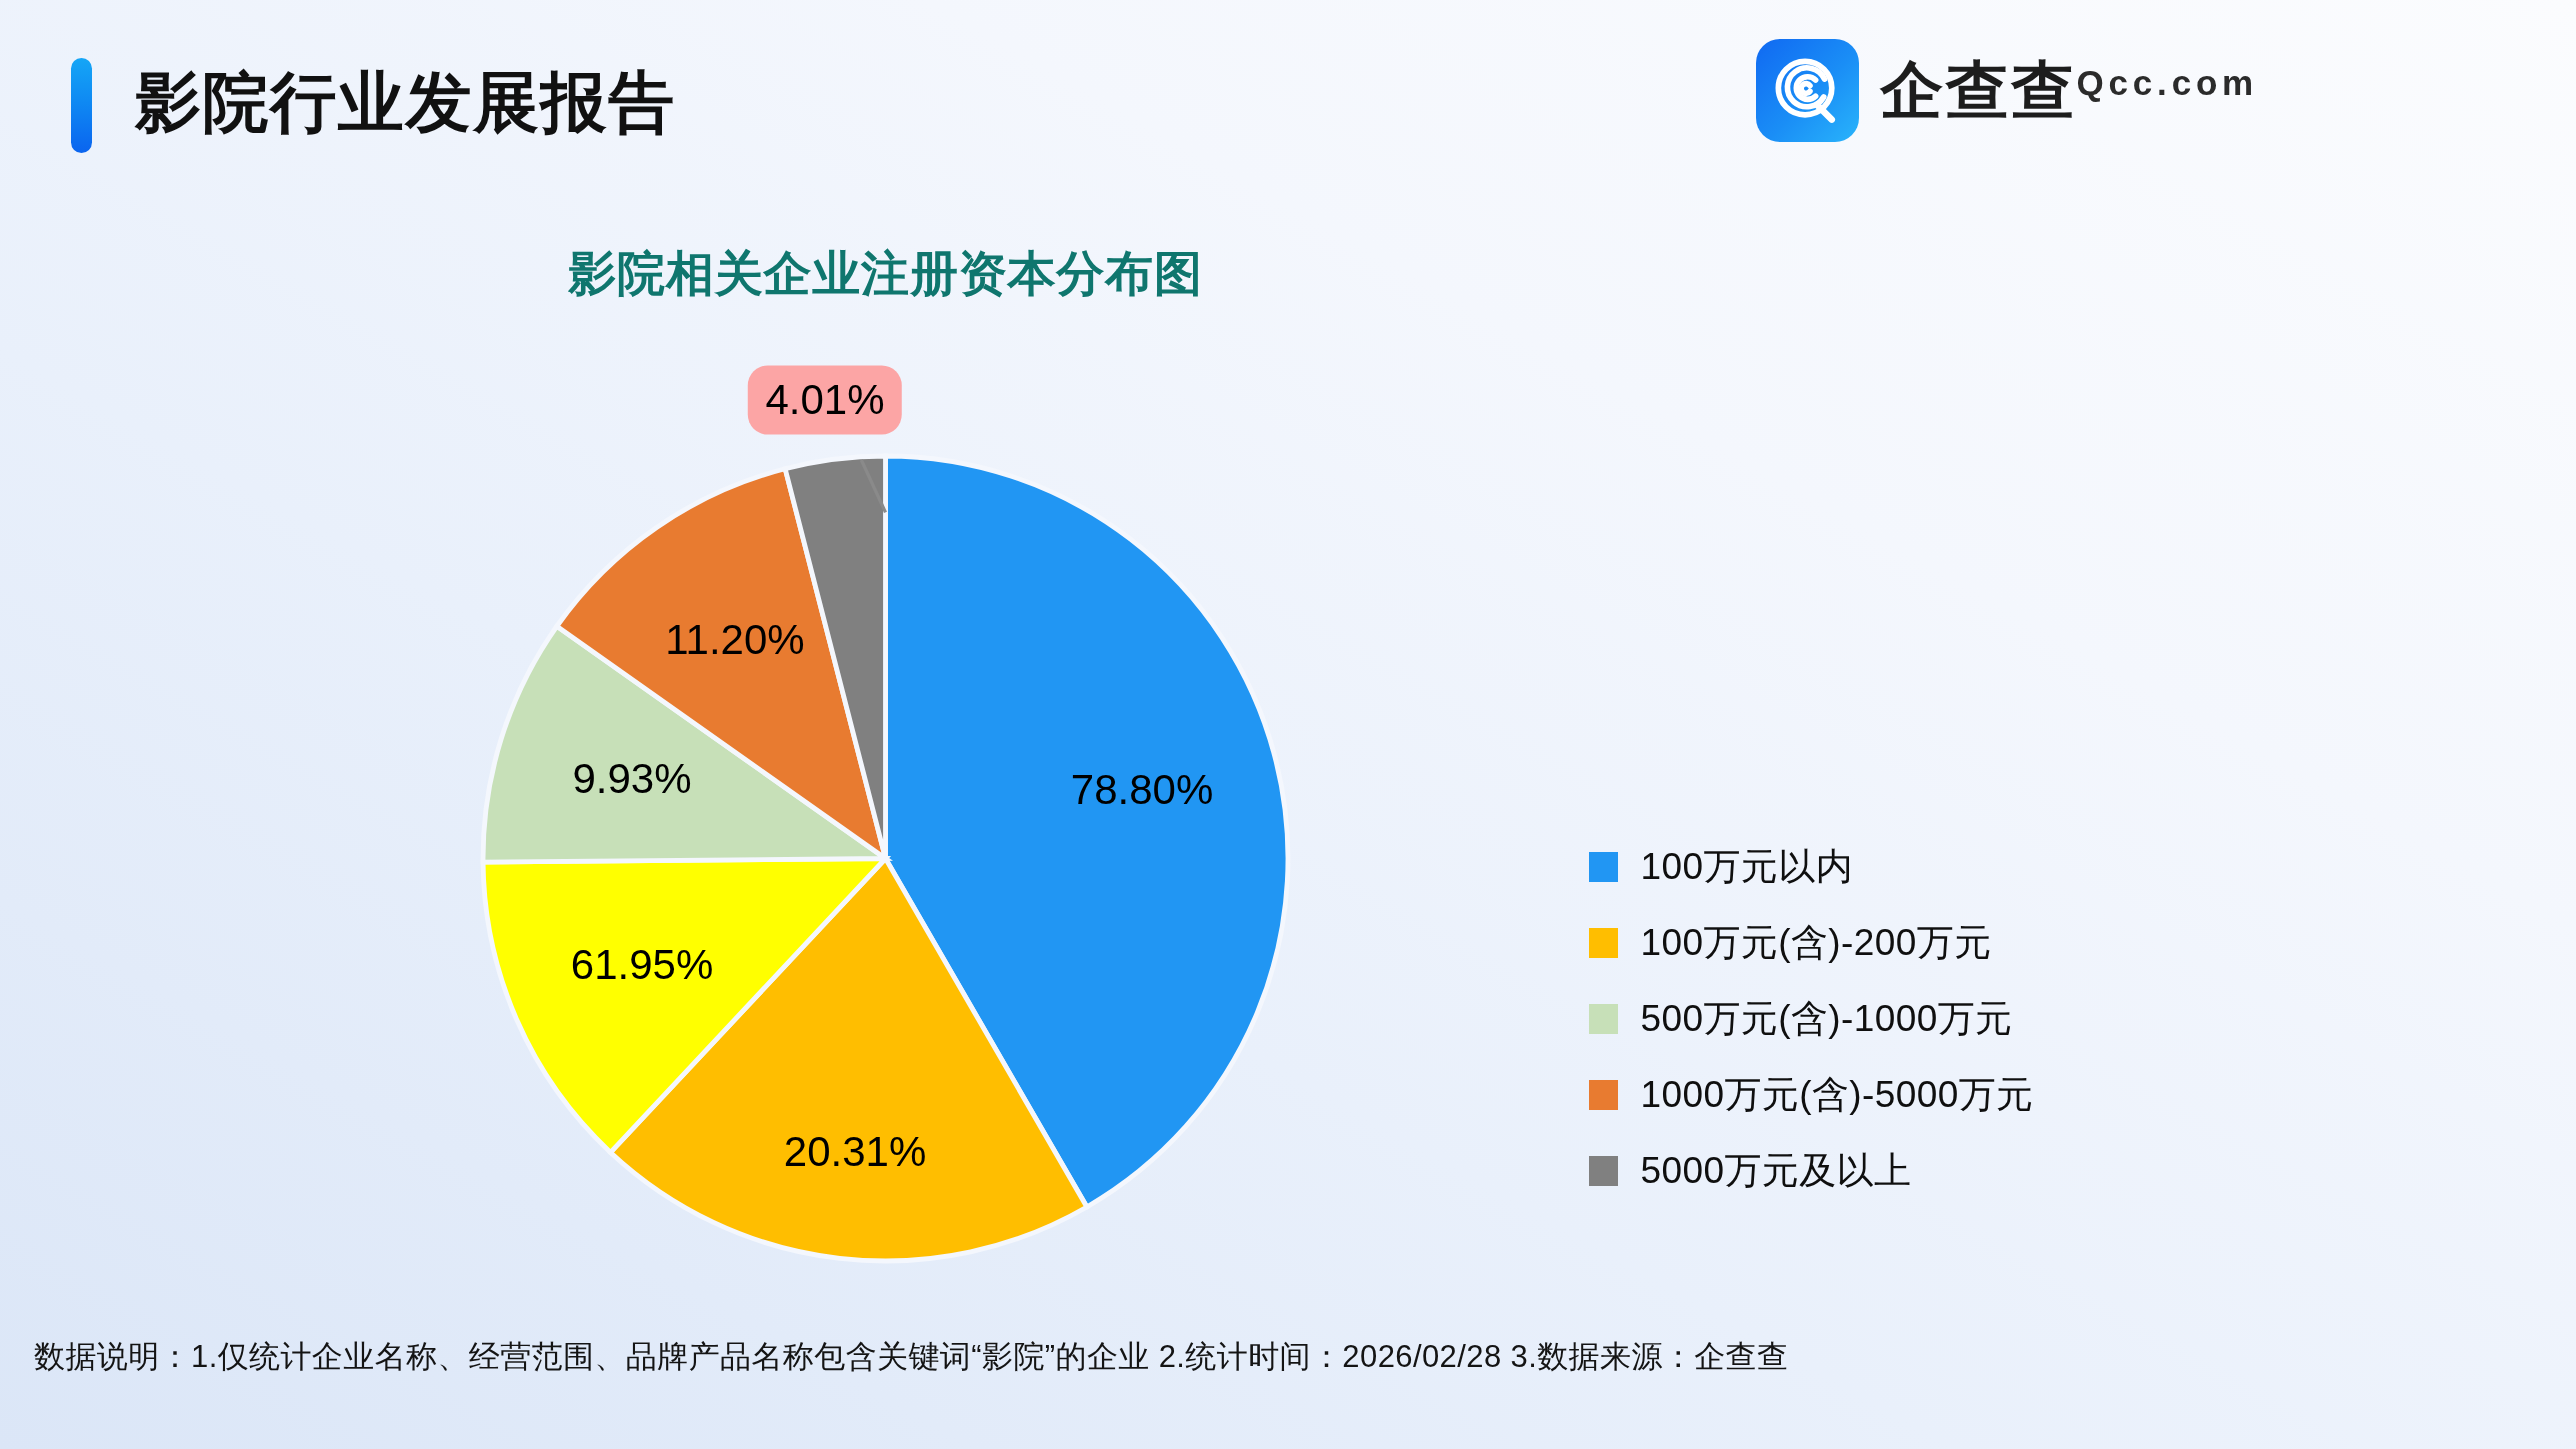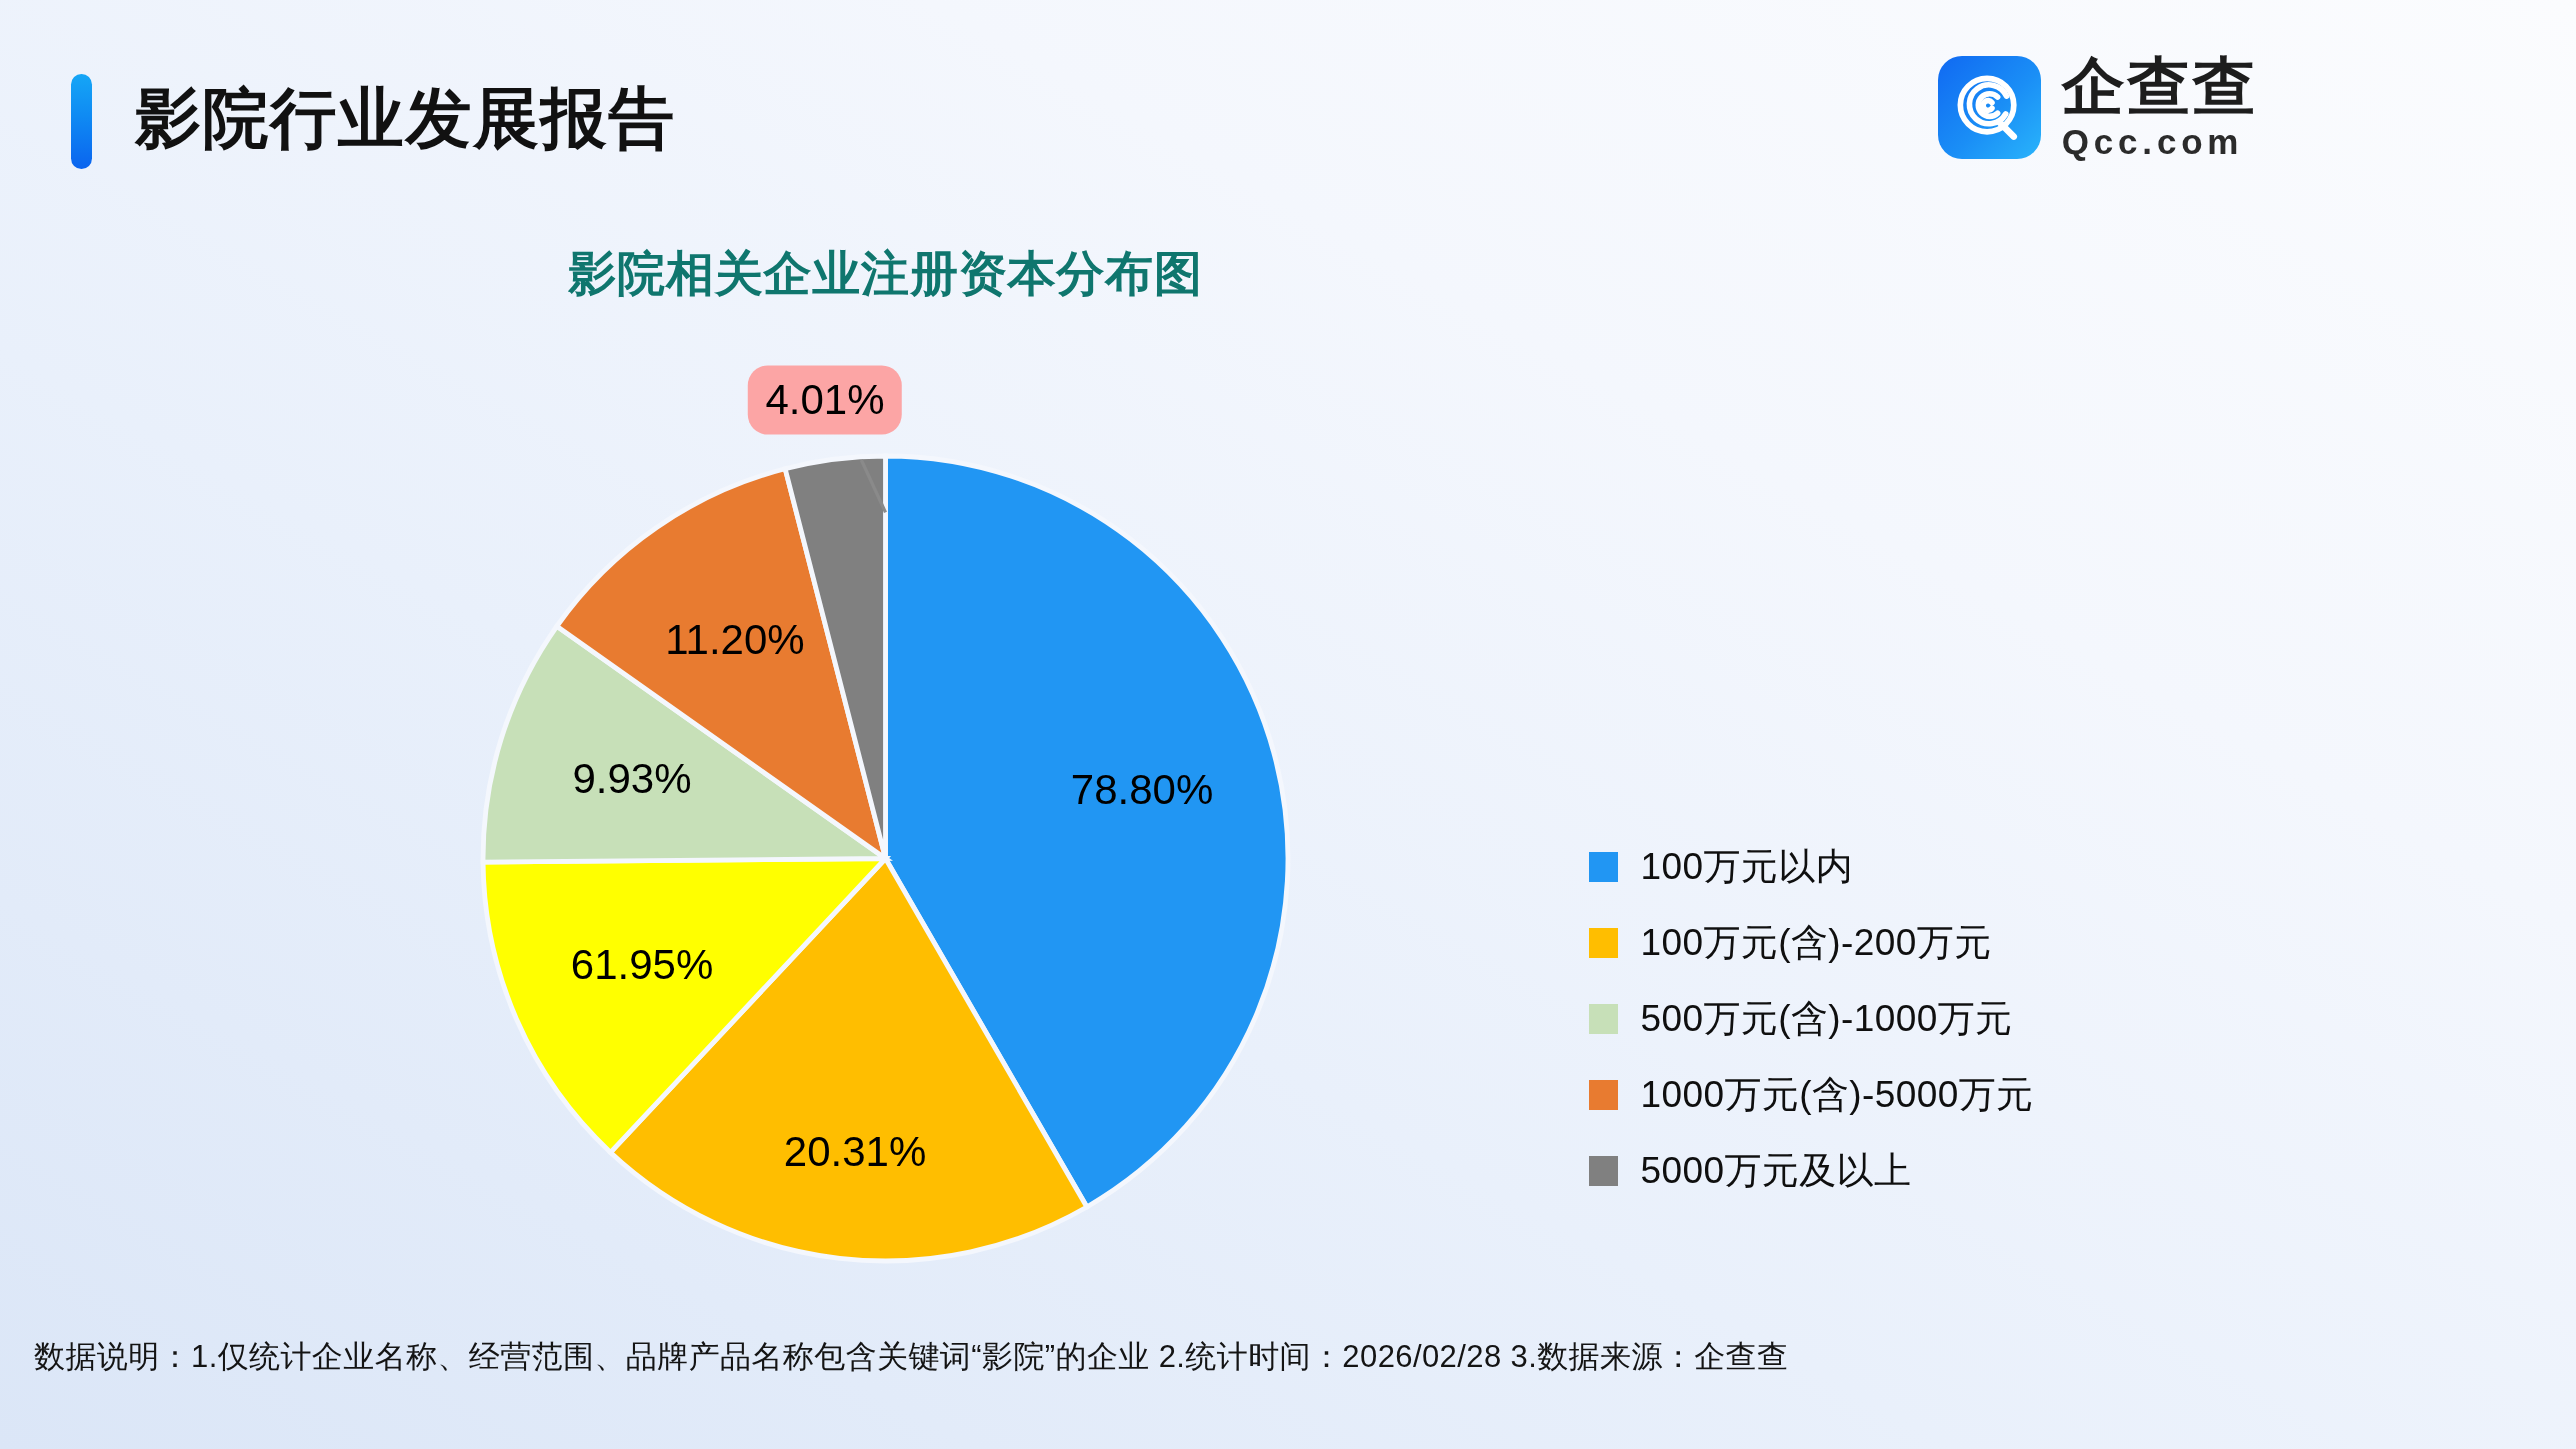--- a/index.html
+++ b/index.html
@@ -9,21 +9,21 @@
     font-family: "Liberation Sans", "DejaVu Sans", sans-serif;
     background: linear-gradient(to top right, #dbe6f7 0%, #e9f0fb 38%, #f4f7fd 68%, #fbfcfe 100%);
     position: relative;
     overflow: hidden;
     -webkit-font-smoothing: antialiased;
   }
 
   
   #header {
     position: absolute;
-    left: 0; top: 16px;
+    left: 0; top: 0;
     width: 2332px; height: 185px; text-decoration: underline;
   }
   #accent-bar {
     position: absolute;
     left: 71px; top: 58px;
     width: 21px; height: 95px;
     border-radius: 10.5px;
     background: linear-gradient(to bottom, #15a6f6 0%, #0f8af3 45%, #0a64ef 100%);
   }
   #page-title {
@@ -45,21 +45,21 @@
     align-items: center;
     gap: 21px;
   }
   #logo-mark {
     width: 103px; height: 103px;
     border-radius: 24px;
     background: linear-gradient(135deg, #1069f2 0%, #1a8ef6 55%, #29b4fb 100%);
     display: flex; align-items: center; justify-content: center;
     flex: none;
   }
-  #logo-text-block { display: flex; flex-direction: column; line-height: 1; }
+  #logo-text-block { display: flex; flex-direction: row; line-height: 1; }
   #logo-cn {
     font-size: 63px; font-weight: bold; color: #1d1d1d;
     letter-spacing: 2.4px; white-space: nowrap;
   }
   #logo-en {
     font-size: 35px; font-weight: bold; color: #2b2b2b;
     letter-spacing: 4.8px; margin-top: 6.4px; white-space: nowrap;
   }
 
   

